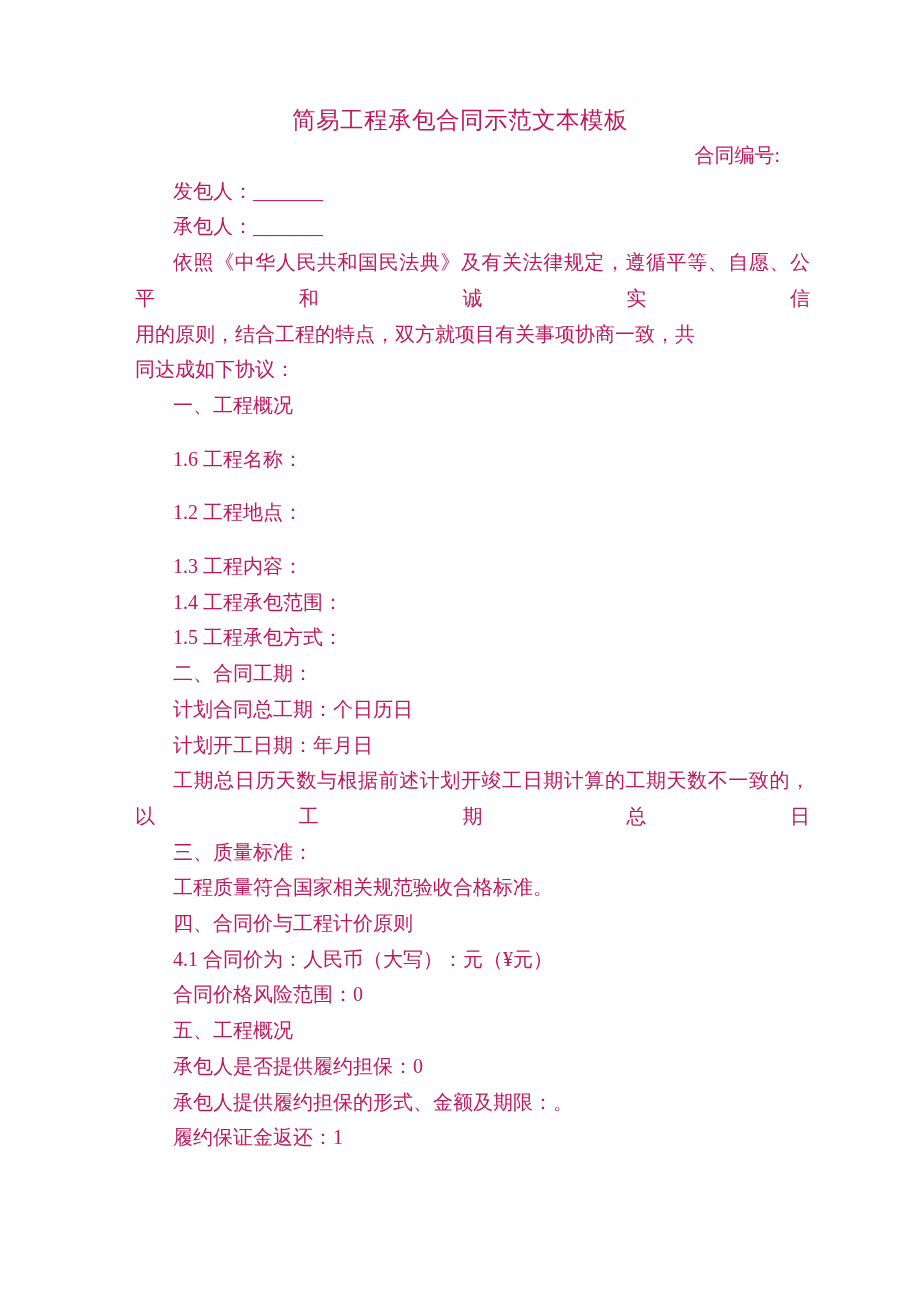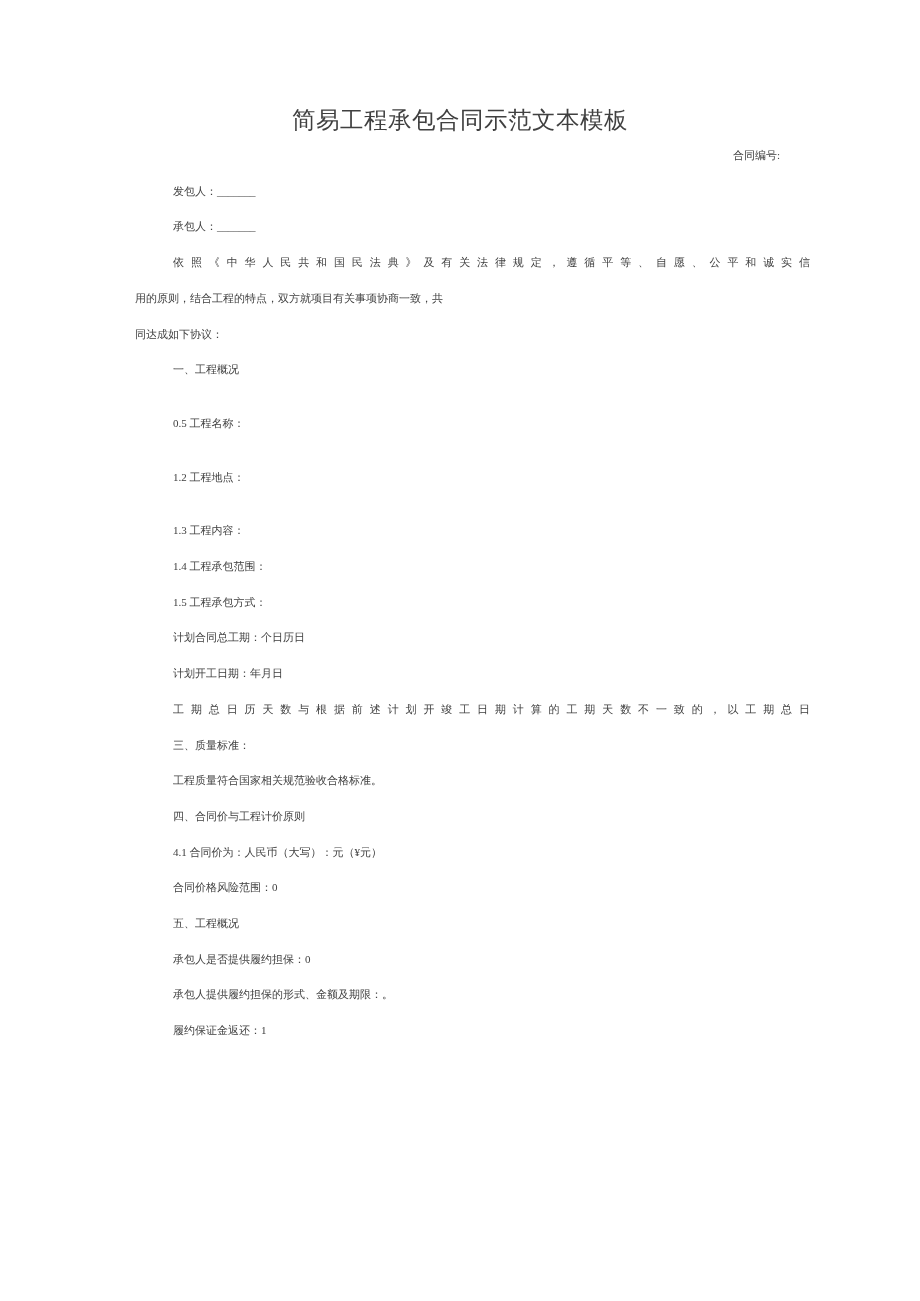--- a/index.html
+++ b/index.html
@@ -7,21 +7,21 @@
     padding: 0;
     background: #ffffff;
   }
   .page {
     position: relative;
     width: 920px;
     height: 1301px;
     background: #ffffff;
     overflow: hidden;
     font-family: "Liberation Serif", "DejaVu Serif", serif;
-    color: #404040;
+    color: #be185d;
   }
   .content {
     padding: 102px 110px 0 135px; 
   }
   .doc-title {
     font-size: 23.5px;
     line-height: 36px;
     text-align: center;
     margin: 0 0 0 -25px; 
     font-weight: normal;
@@ -30,21 +30,21 @@
   }
   .contract-no {
     margin-top: 10px;
     font-size: 16.5px;
     line-height: 35.7px;
     text-align: right;
     padding-right: 30px;
   }
   .line {
     margin: 0;
-    font-size: 11px;
+    font-size: 20px;
     line-height: 35.7px;
     white-space: nowrap;
   }
   .ind {
     padding-left: 38px; 
   }
   .just {
     white-space: normal;
     text-indent: 38px;
     text-align: justify;
@@ -65,26 +65,27 @@
     <p class="line contract-no">合同编号:</p>
 
     <p class="line ind">发包人：_______</p>
     <p class="line ind">承包人：_______</p>
 
     <p class="line just">依照《中华人民共和国民法典》及有关法律规定，遵循平等、自愿、公平和诚实信</p>
     <p class="line">用的原则，结合工程的特点，双方就项目有关事项协商一致，共</p>
     <p class="line">同达成如下协议：</p>
 
     <p class="line ind">一、工程概况</p>
-    <p class="line ind gap">0.5 工程名称：</p>
+    <p class="line ind gap">1.6 工程名称：</p>
     <p class="line ind gap">1.2 工程地点：</p>
     <p class="line ind gap">1.3 工程内容：</p>
     <p class="line ind">1.4 工程承包范围：</p>
     <p class="line ind">1.5 工程承包方式：</p>
 
+    <p class="line ind">二、合同工期：</p>
     <p class="line ind">计划合同总工期：个日历日</p>
     <p class="line ind">计划开工日期：年月日</p>
     <p class="line just">工期总日历天数与根据前述计划开竣工日期计算的工期天数不一致的，以工期总日</p>
 
     <p class="line ind">三、质量标准：</p>
     <p class="line ind">工程质量符合国家相关规范验收合格标准。</p>
 
     <p class="line ind">四、合同价与工程计价原则</p>
     <p class="line ind">4.1 合同价为：人民币（大写）：元（¥元）</p>
     <p class="line ind">合同价格风险范围：0</p>

